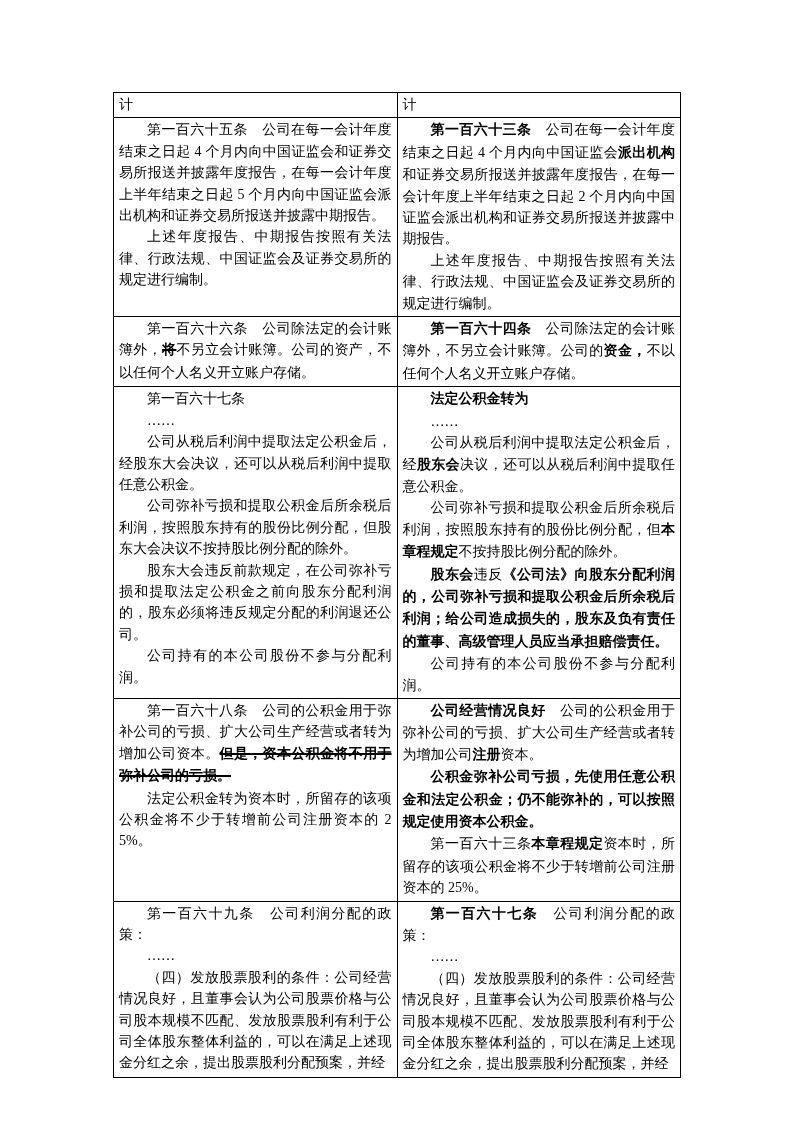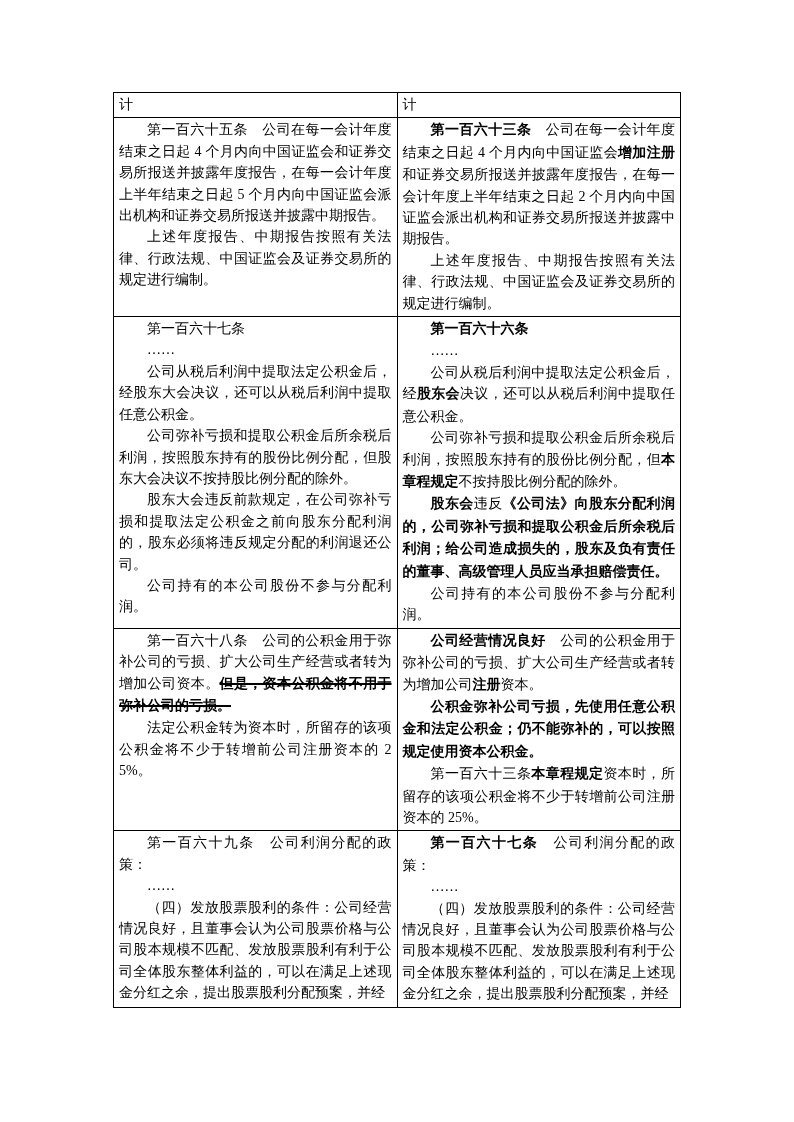--- a/index.html
+++ b/index.html
@@ -71,35 +71,43 @@
           <td>
             <p class="para no-indent"><span class="run">计</span></p>
           </td>
         </tr>
         <tr style="height: 193px;">
           <td>
             <p class="para"><span class="run">第一百六十五条　公司在每一会计年度结束之日起 4 个月内向中国证监会和证券交易所报送并披露年度报告，在每一会计年度上半年结束之日起 5 个月内向中国证监会派出机构和证券交易所报送并披露中期报告。</span></p>
             <p class="para"><span class="run">上述年度报告、中期报告按照有关法律、行政法规、中国证监会及证券交易所的规定进行编制。</span></p>
           </td>
           <td>
-            <p class="para"><span class="run bold">第一百六十三条</span><span class="run">　公司在每一会计年度结束之日起 4 个月内向中国证监会</span><span class="run bold">增加注册</span><span class="run">和证券交易所报送并披露年度报告，在每一会计年度上半年结束之日起 2 个月内向中国证监会派出机构和证券交易所报送并披露中期报告。</span></p>
+            <p class="para"><span class="run bold">第一百六十三条</span><span class="run">　公司在每一会计年度结束之日起 4 个月内向中国证监会</span><span class="run bold">派出机构</span><span class="run">和证券交易所报送并披露年度报告，在每一会计年度上半年结束之日起 2 个月内向中国证监会派出机构和证券交易所报送并披露中期报告。</span></p>
             <p class="para"><span class="run">上述年度报告、中期报告按照有关法律、行政法规、中国证监会及证券交易所的规定进行编制。</span></p>
+          </td>
+        </tr>
+        <tr style="height: 60px;">
+          <td>
+            <p class="para"><span class="run">第一百六十六条　公司除法定的会计账簿外，</span><span class="run bold strike">将</span><span class="run">不另立会计账簿。公司的资产，不以任何个人名义开立账户存储。</span></p>
+          </td>
+          <td>
+            <p class="para"><span class="run bold">第一百六十四条</span><span class="run">　公司除法定的会计账簿外，不另立会计账簿。公司的</span><span class="run bold">资金，</span><span class="run">不以任何个人名义开立账户存储。</span></p>
           </td>
         </tr>
         <tr style="height: 290px;">
           <td>
             <p class="para"><span class="run">第一百六十七条</span></p>
             <p class="para"><span class="run">……</span></p>
             <p class="para"><span class="run">公司从税后利润中提取法定公积金后，经股东大会决议，还可以从税后利润中提取任意公积金。</span></p>
             <p class="para"><span class="run">公司弥补亏损和提取公积金后所余税后利润，按照股东持有的股份比例分配，但股东大会决议不按持股比例分配的除外。</span></p>
             <p class="para"><span class="run">股东大会违反前款规定，在公司弥补亏损和提取法定公积金之前向股东分配利润的，股东必须将违反规定分配的利润退还公司。</span></p>
             <p class="para"><span class="run">公司持有的本公司股份不参与分配利润。</span></p>
           </td>
           <td>
-            <p class="para"><span class="run bold">第一百六十六条</span></p>
+            <p class="para"><span class="run bold">法定公积金转为</span></p>
             <p class="para"><span class="run">……</span></p>
             <p class="para"><span class="run">公司从税后利润中提取法定公积金后，经</span><span class="run bold">股东会</span><span class="run">决议，还可以从税后利润中提取任意公积金。</span></p>
             <p class="para"><span class="run">公司弥补亏损和提取公积金后所余税后利润，按照股东持有的股份比例分配，但</span><span class="run bold">本章程规定</span><span class="run">不按持股比例分配的除外。</span></p>
             <p class="para"><span class="run bold">股东会</span><span class="run">违反</span><span class="run bold">《公司法》向股东分配利润的，公司弥补亏损和提取公积金后所余税后利润；给公司造成损失的，股东及负有责任的董事、高级管理人员应当承担赔偿责任。</span></p>
             <p class="para"><span class="run">公司持有的本公司股份不参与分配利润。</span></p>
           </td>
         </tr>
         <tr style="height: 192px;">
           <td>
             <p class="para"><span class="run">第一百六十八条　公司的公积金用于弥补公司的亏损、扩大公司生产经营或者转为增加公司资本。</span><span class="run bold strike">但是，资本公积金将不用于弥补公司的亏损。</span></p>

